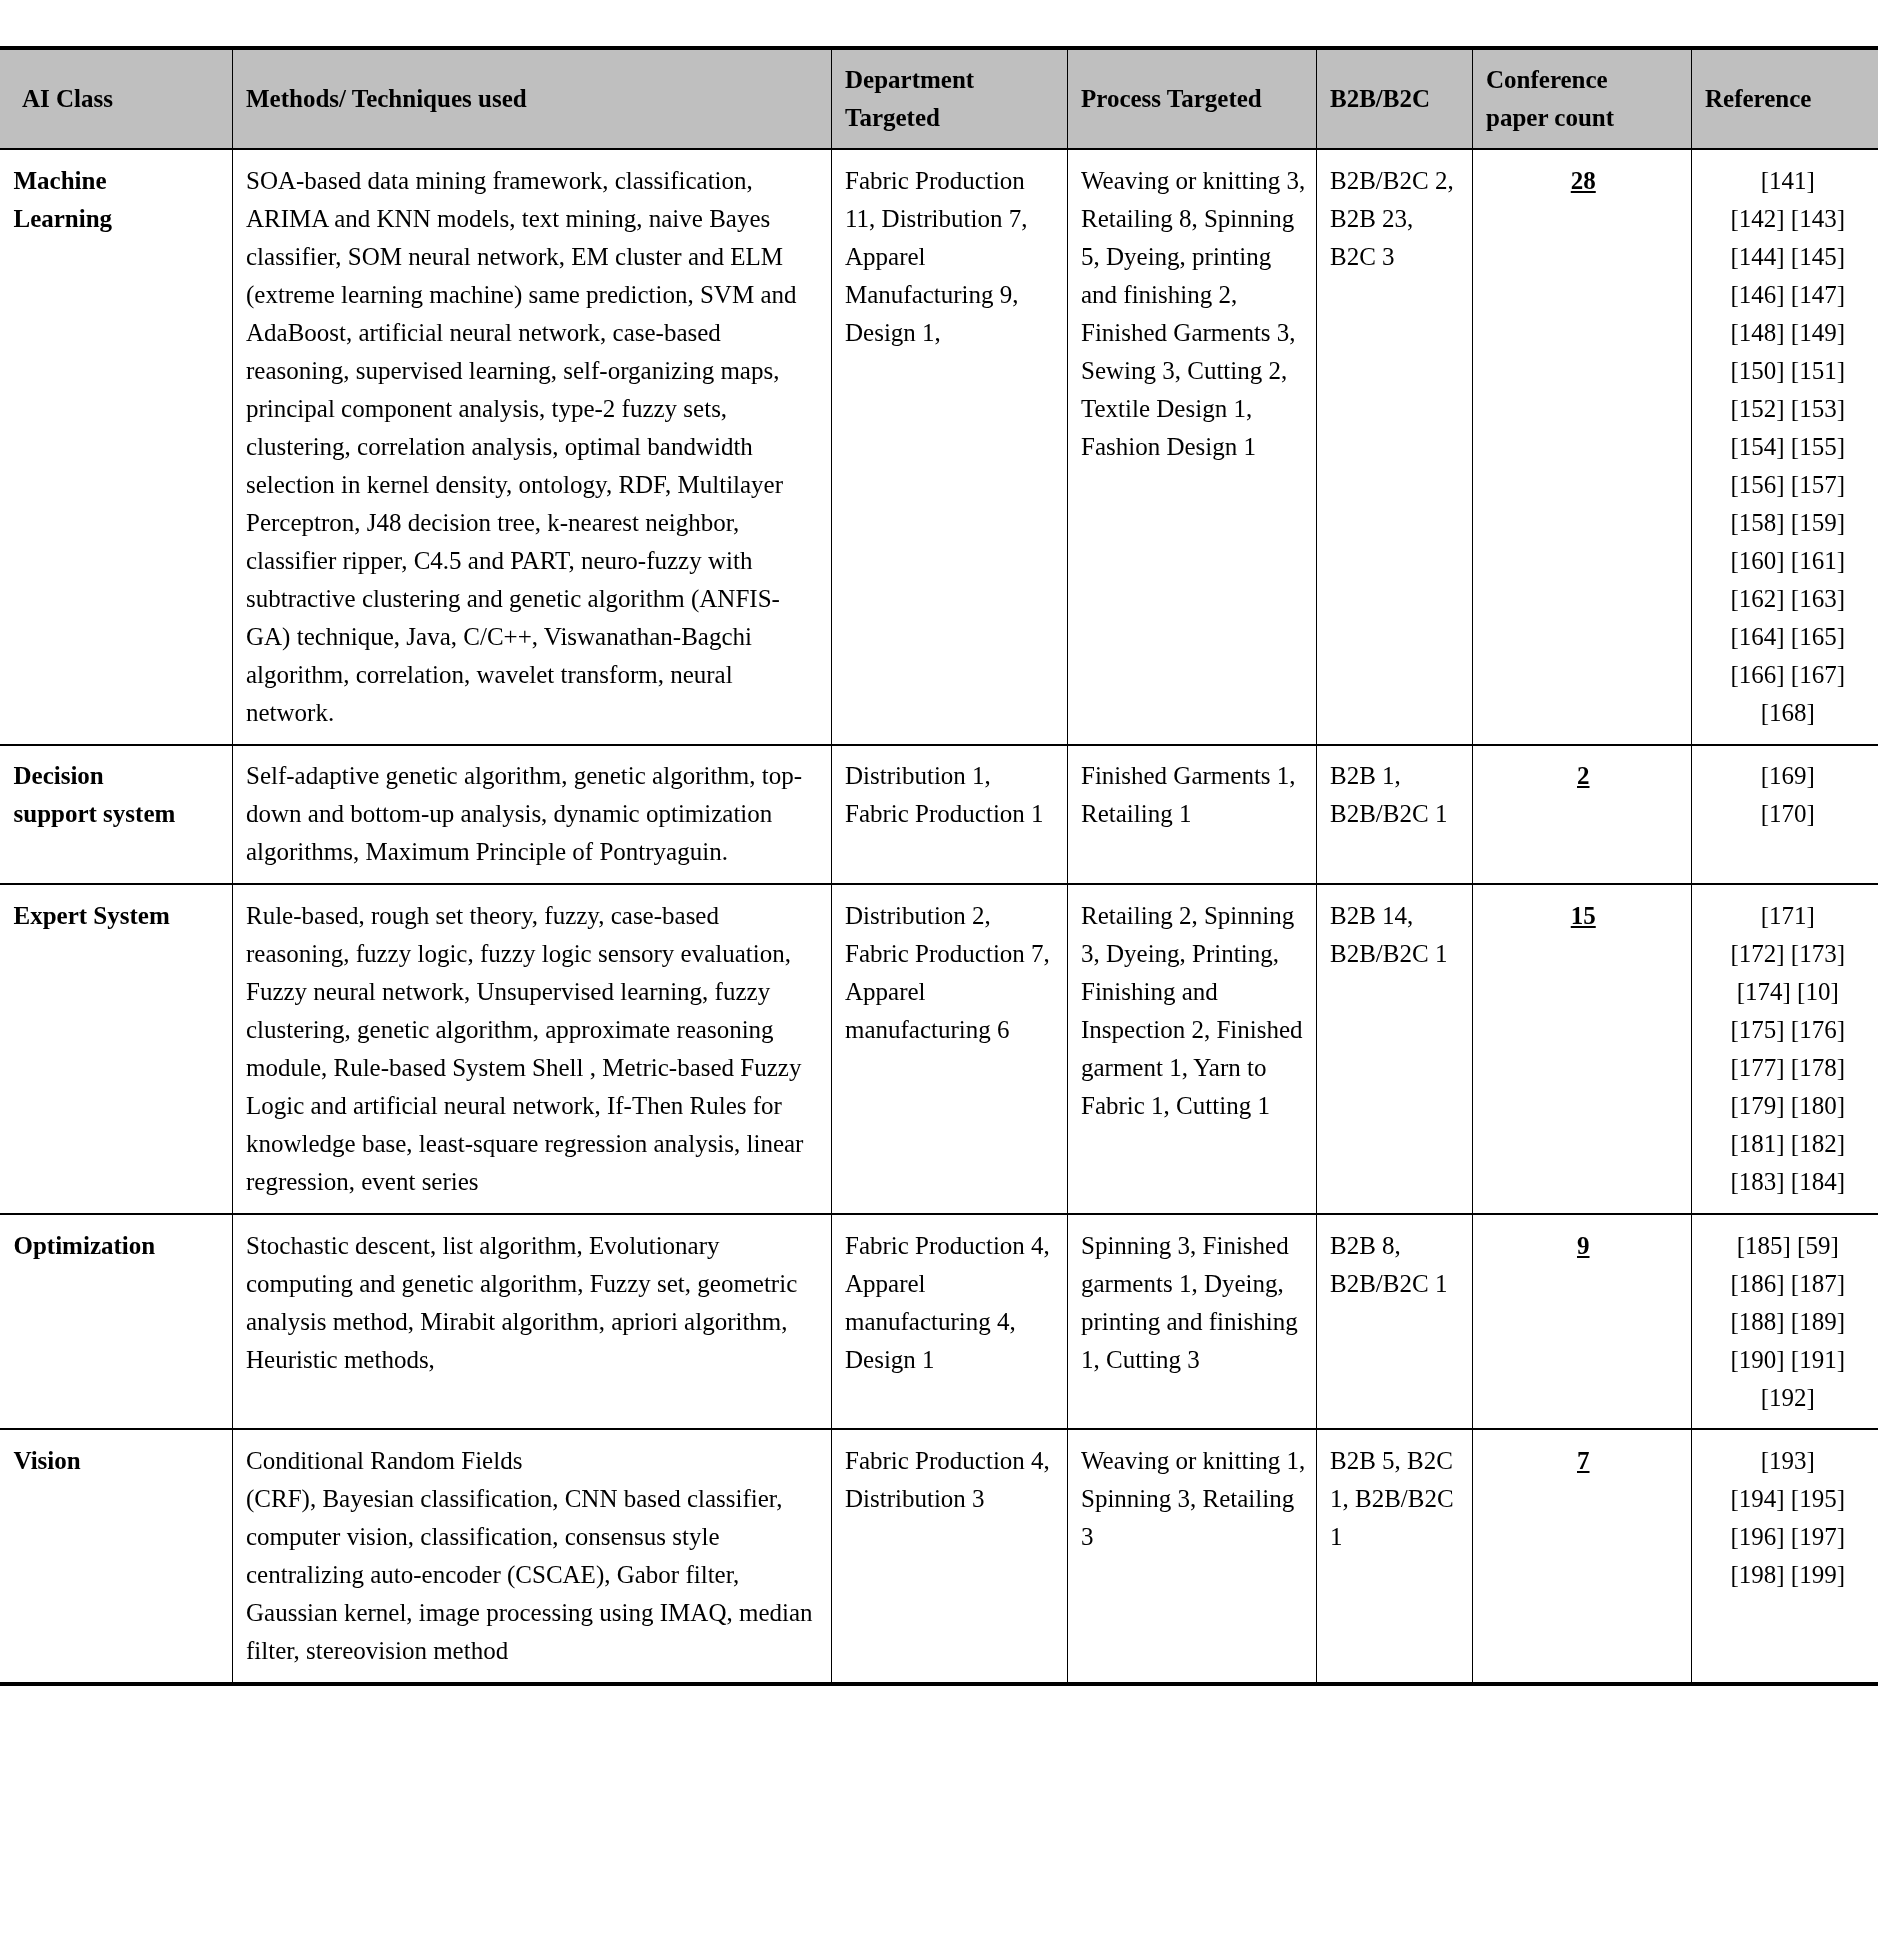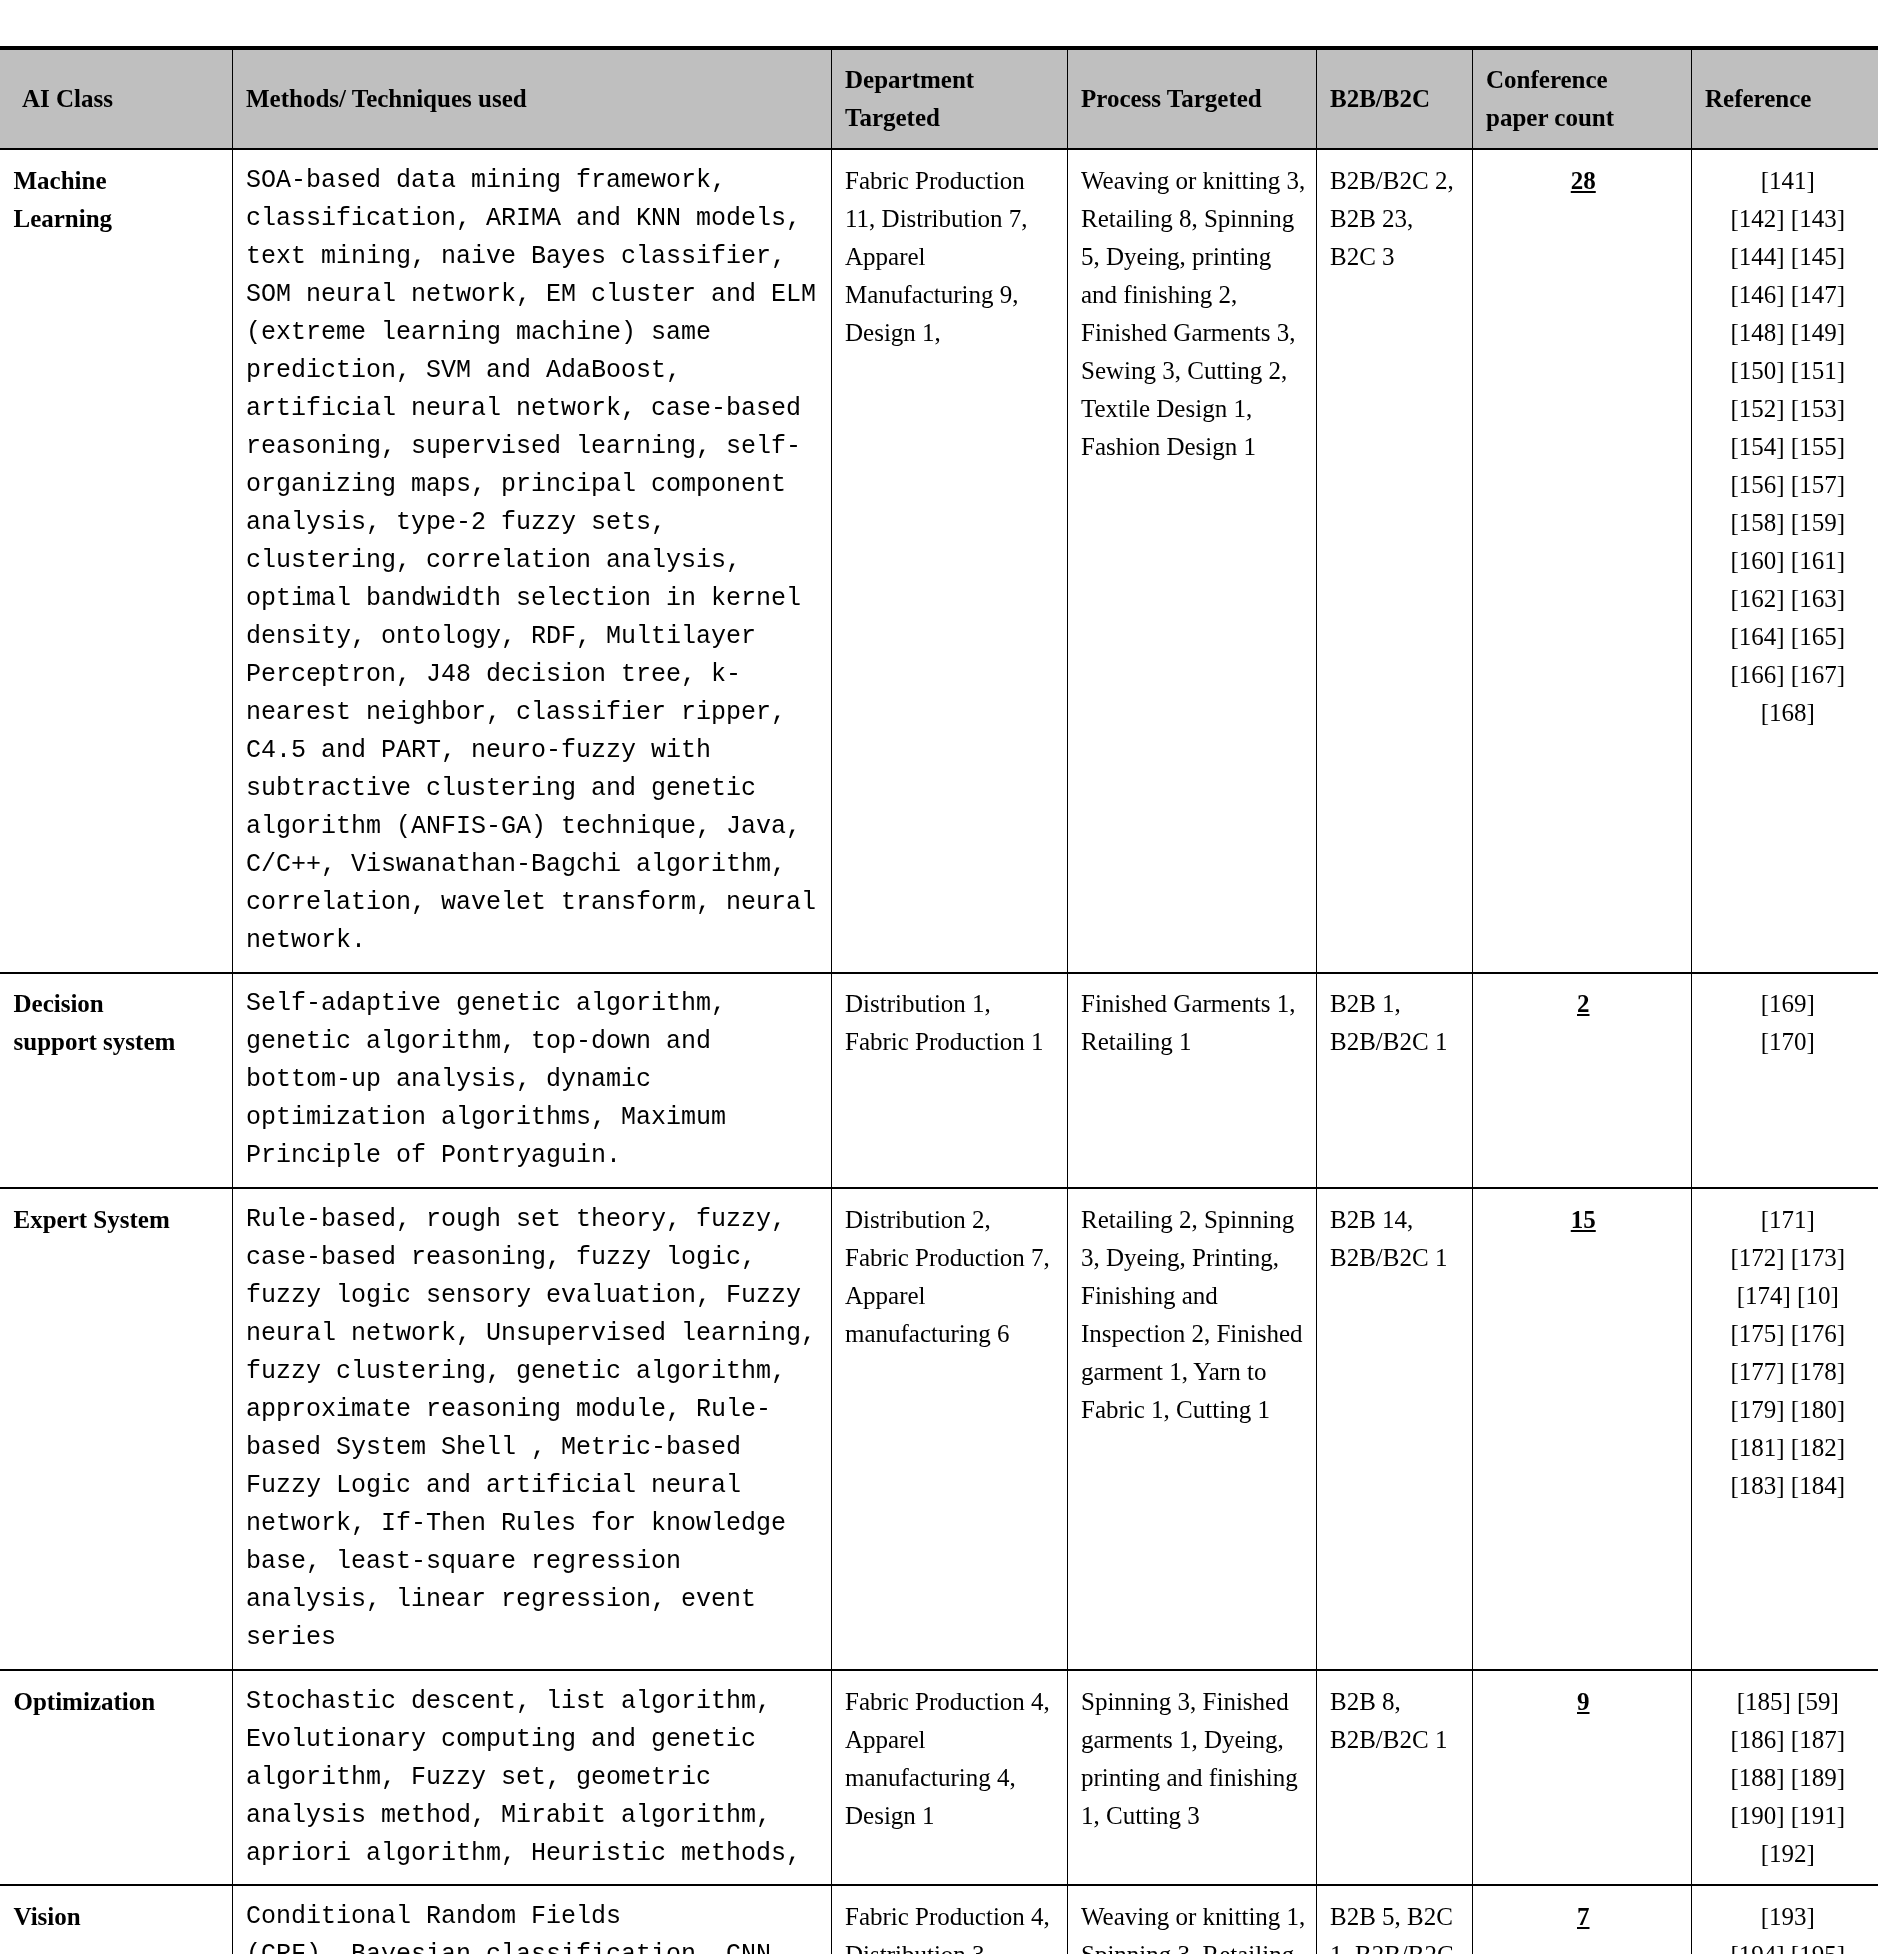--- a/index.html
+++ b/index.html
@@ -64,21 +64,21 @@
     border-bottom: 4.2px solid #000;
   }
   table.ai-table tbody td.first { border-left: none; }
   table.ai-table tbody td.last  { border-right: none; padding-left: 16px; }
 
   .cell-aiclass {
     font-weight: bold;
     white-space: pre-line;
     margin-top: 8px;
   }
-  .cell-methods  { white-space: pre-line; font-family: Liberation Mono, monospace; }
+  .cell-methods  { white-space: pre-line; }
   .cell-dept     { white-space: pre-line; }
   .cell-process  { white-space: pre-line; margin-top: 25px; }
   .cell-b2b      { white-space: pre-line; }
   .cell-conf     {
     font-weight: bold;
     text-align: center;
     white-space: pre-line;
     text-decoration: underline;
   }
   .cell-ref {

